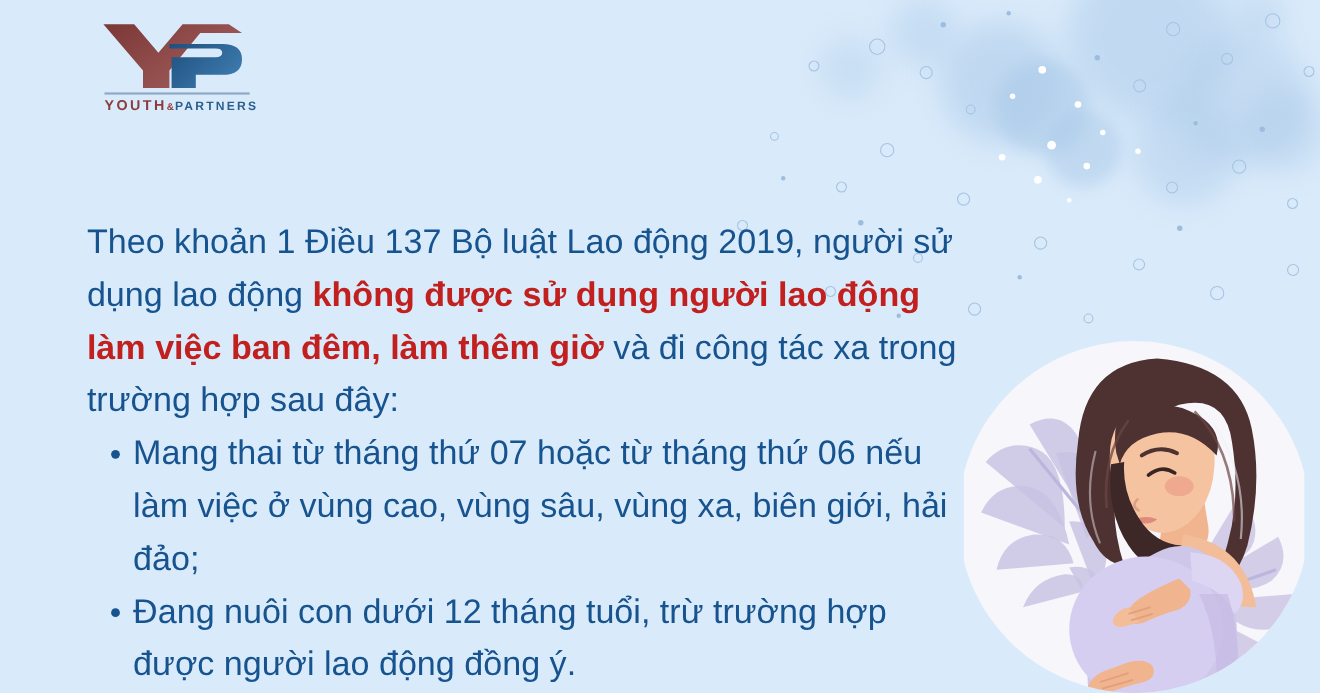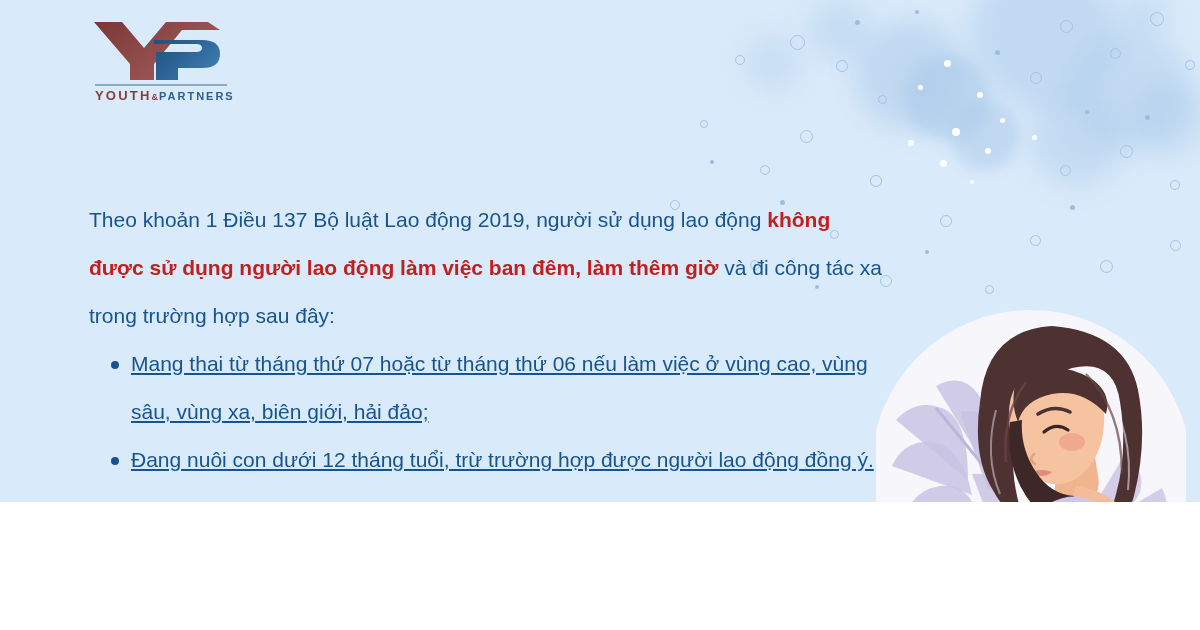--- a/index.html
+++ b/index.html
@@ -3,21 +3,21 @@
 <meta charset="utf-8">
 <style>
   * { box-sizing: border-box; margin: 0; padding: 0; }
   html, body {
     width: 1200px; height: 630px;
     font-family: "Liberation Sans", sans-serif;
     overflow: hidden;
   }
   #poster {
     position: relative;
-    width: 1200px; height: 502px;
+    width: 1200px; height: 630px;
     background: #d9eafa;
     overflow: hidden;
   }
 
   
   #bokeh {
     position: absolute;
     top: 0; right: 0;
     width: 560px; height: 300px;
     pointer-events: none;
@@ -78,33 +78,32 @@
     font-weight: bold;
     font-size: 41px;
     letter-spacing: 0.5px;
     color: #0d4a80;
     white-space: nowrap;
   }
 
   
   #body-copy {
     position: absolute;
-    left: 89px; top: 196px;
+    left: 79px; top: 196px;
     width: 800px;
-    font-size: 21px;
+    font-size: 31px;
     line-height: 48px;
     color: #17548f;
   }
   .para { margin: 0; }
   .hl { color: #c2201f; font-weight: bold; }
   ul#bullets {
     list-style: none;
     margin: 0;
     padding: 0;
-    text-decoration: underline;
   }
   ul#bullets li {
     position: relative;
     padding-left: 42px;
     color: #17548f;
   }
   ul#bullets li .bullet-dot {
     position: absolute;
     left: 22px; top: 21px;
     width: 8px; height: 8px;

